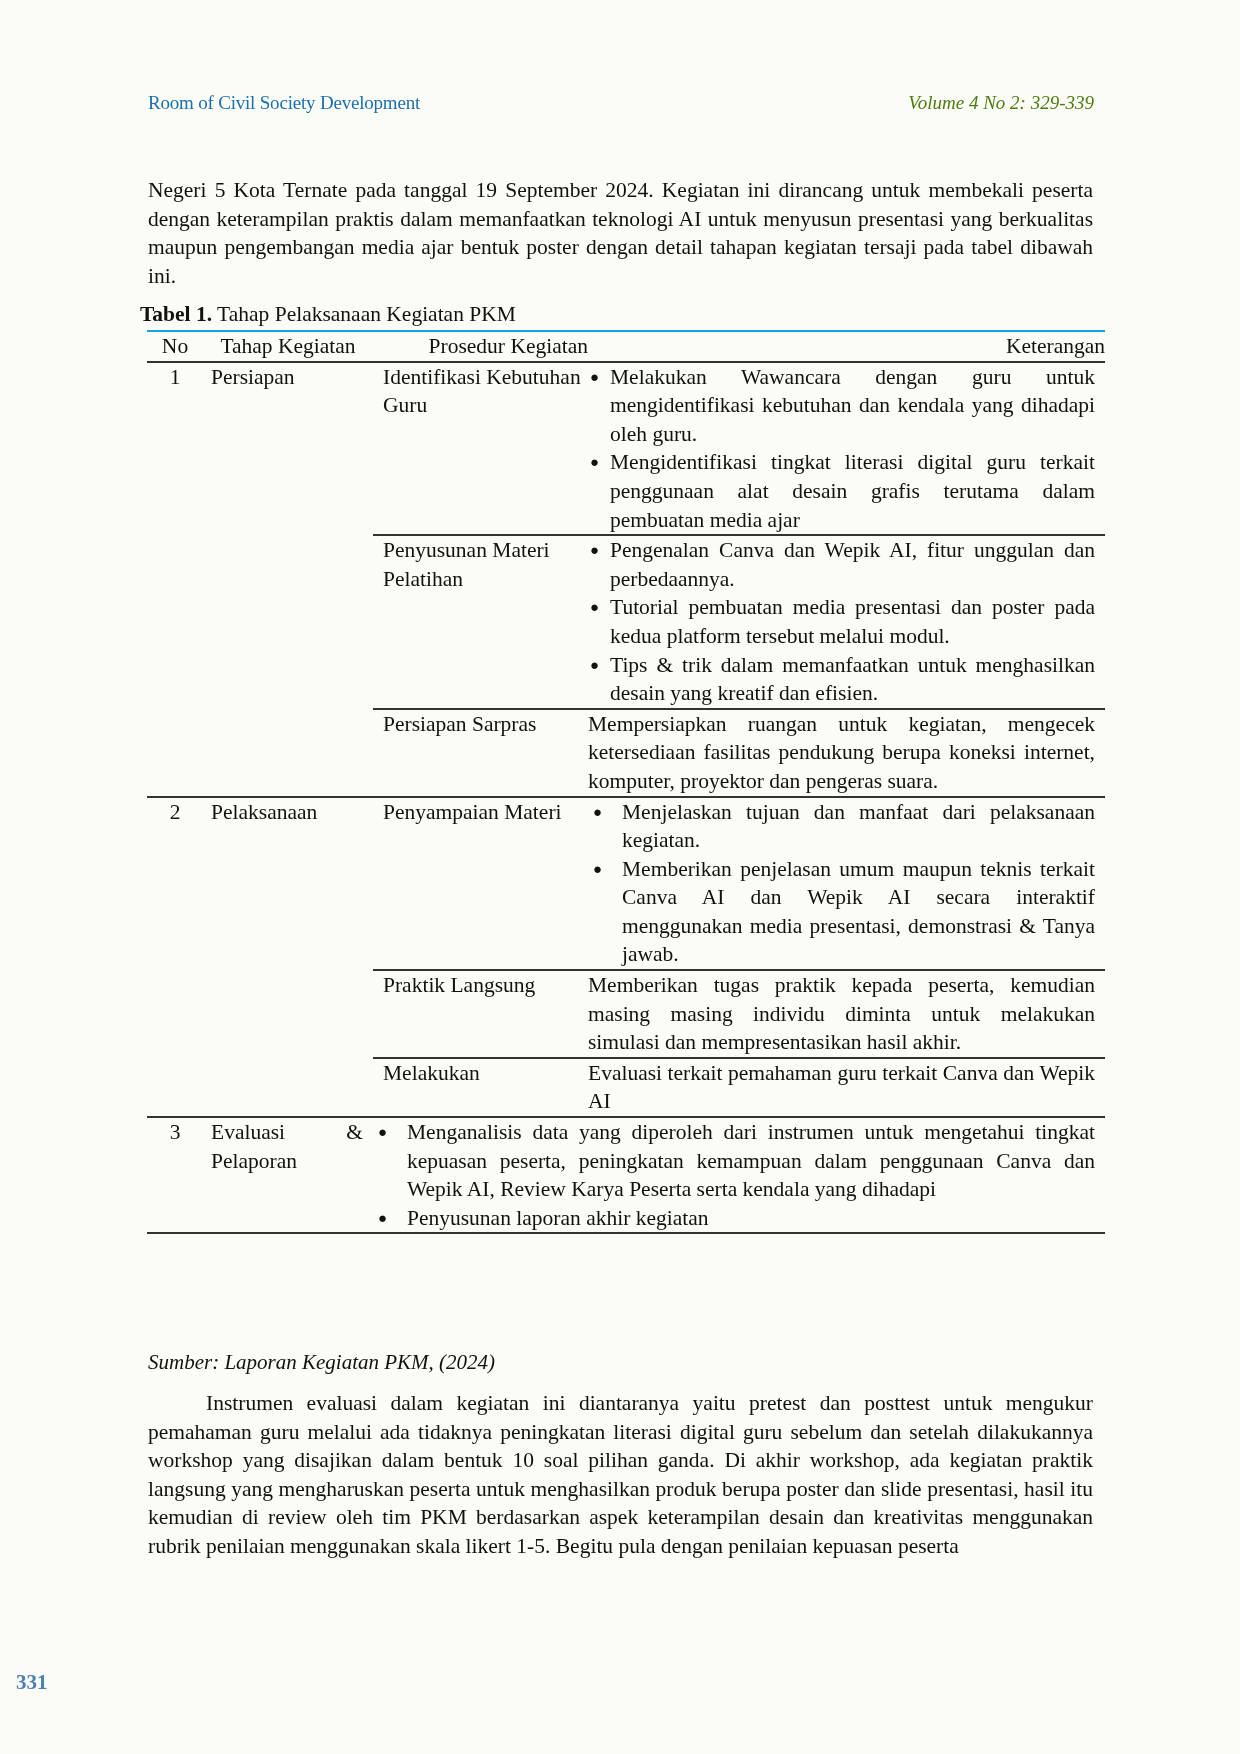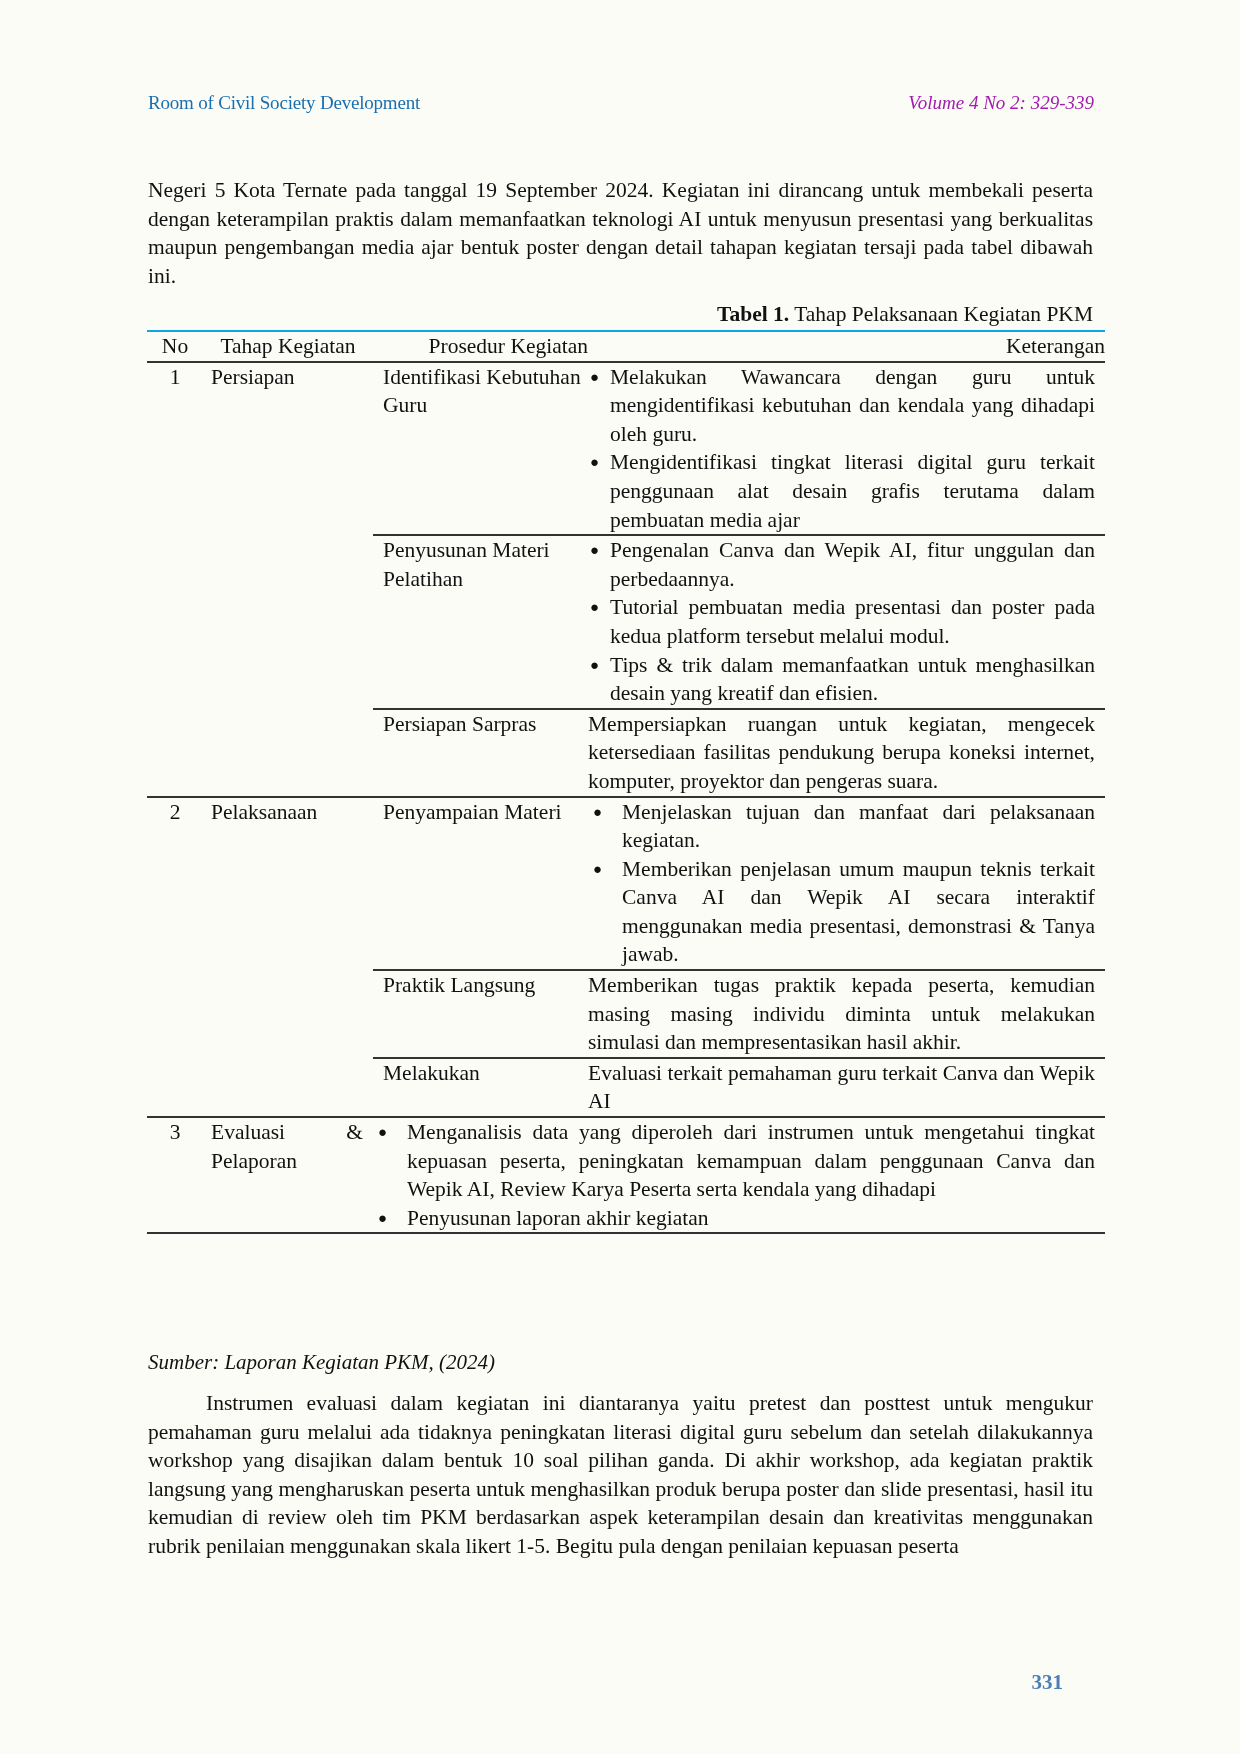--- a/index.html
+++ b/index.html
@@ -11,32 +11,32 @@
     overflow:hidden;
   }
   .hdr-left {
     position:absolute; left:148px; top:92px;
     font-family:"Liberation Serif",serif; font-weight:normal;
     font-size:19px; color:#1a6fb0; letter-spacing:-0.2px;
   }
   .hdr-right {
     position:absolute; right:146px; top:92px;
     font-family:"Liberation Serif",serif; font-style:italic;
-    font-size:19px; color:#a21caf;
+    font-size:19px; color:#4d7c0f;
   }
   .para {
     position:absolute; left:148px; width:945px;
     font-family:"Liberation Serif",serif; font-size:21.5px;
     line-height:28.6px; text-align:justify;
   }
   .para.intro { top:176px; }
   .para.indent { text-indent:58px; top:1389px; }
   .caption {
-    position:absolute; left:148px; width:945px; top:302px;
-    text-align:right; font-family:"Liberation Serif",serif; font-size:21.5px;
+    position:absolute; left:140px; width:945px; top:302px;
+    text-align:left; font-family:"Liberation Serif",serif; font-size:21.5px;
   }
   .caption b { font-weight:bold; }
   table.t {
     position:absolute; left:147px; top:330px; width:958px;
     border-collapse:collapse;
     font-family:"Liberation Serif",serif; font-size:21.5px; line-height:28.6px;
   }
   table.t th { font-weight:normal; vertical-align:top; padding:0; }
   table.t td { vertical-align:top; padding:0; }
   table.t thead tr { border-top:2px solid #0ea5e9; border-bottom:2px solid #333; }
@@ -53,21 +53,21 @@
   ul.b { margin:0; padding:0; list-style:none; }
   ul.b li { position:relative; padding-left:22px; text-align:justify; }
   ul.b li::before { content:"●"; position:absolute; left:2px; top:0; font-size:15px; }
   ul.b.wide li { padding-left:34px; }
   ul.b.wide li::before { left:5px; }
   .source {
     position:absolute; left:148px; top:1350px;
     font-family:"Liberation Serif",serif; font-style:italic; font-size:21px;
   }
   .pageno {
-    position:absolute; left:0; width:1063px; top:1670px; text-align:right;
+    position:absolute; left:16px; width:1063px; top:1670px; text-align:left;
     font-family:"Liberation Serif",serif; font-weight:bold; font-size:21px; color:#4a7fb8;
   }
 </style>
 </head>
 <body>
 
 <div class="hdr-left">Room of Civil Society Development</div>
 <div class="hdr-right">Volume 4 No 2: 329-339</div>
 
 <div class="para intro">Negeri 5 Kota Ternate pada tanggal 19 September 2024. Kegiatan ini dirancang untuk membekali peserta dengan keterampilan praktis dalam memanfaatkan teknologi AI untuk menyusun presentasi yang berkualitas maupun pengembangan media ajar bentuk poster dengan detail tahapan kegiatan tersaji pada tabel dibawah ini.</div>

